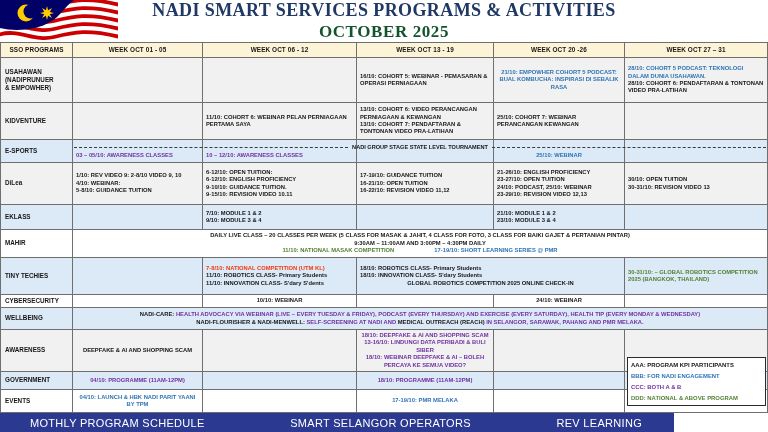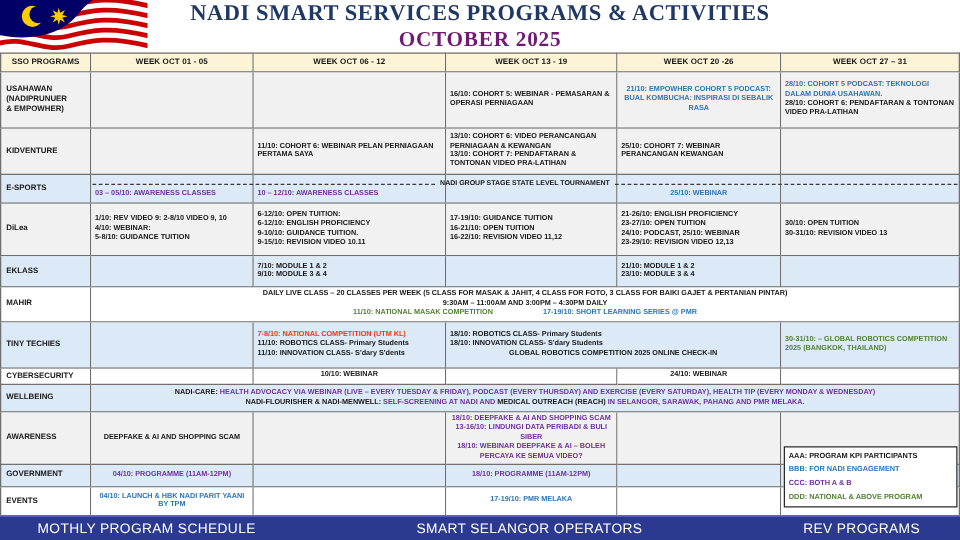--- a/index.html
+++ b/index.html
@@ -47,21 +47,21 @@
   .has-banner .cell:not(.label-cell){justify-content:flex-end;padding-bottom:3px;}
   
   #legend{
     position:absolute;left:627px;top:357px;width:139px;height:49px;background:#ffffff;
     border:1px solid #2b2b2b;box-sizing:border-box;padding:2px 3px;z-index:5;
     display:flex;flex-direction:column;justify-content:space-around;
   }
   #legend .legend-line{font-size:5.9px;font-weight:700;white-space:nowrap;}
   
   #footer{
-    position:absolute;left:0;bottom:0;width:768px;height:19px;display:flex;align-items:center;
+    position:absolute;left:0;bottom:0;width:674px;height:19px;display:flex;align-items:center;
     color:#ffffff;font-size:11px;letter-spacing:.3px;font-weight:400;
   }
   #footer .f-left{margin-left:30px;}
   #footer .f-center{flex:1;text-align:center;}
   #footer .f-right{margin-right:32px;}
 </style>
 </head>
 <body>
 
 <div id="page">
@@ -74,21 +74,21 @@
         <path d="M-2,19 C18,12 34,26 54,21 S88,13 120,21"></path>
         <path d="M-2,27 C18,20 34,34 54,29 S88,21 120,29"></path>
         <path d="M-2,35 C18,28 34,42 54,37 S88,29 120,37"></path>
       </g>
       <path d="M0,0 L74,0 C63,8 61,16 50,22 C38,30 15,32 0,28 Z" fill="#010066"></path>
       <circle cx="26" cy="13" r="8.5" fill="#FFCC00"></circle>
       <circle cx="30.5" cy="11.5" r="7" fill="#010066"></circle>
       <polygon fill="#FFCC00" points="54,13 49.8,11.9 52,8.1 48.1,10.2 47,6 45.9,10.2 42.1,8.1 44.2,11.9 40,13 44.2,14.2 42.1,17.9 45.9,15.8 47,20 48.1,15.8 52,17.9 49.8,14.2"></polygon>
     </svg>
     <div class="title1" style="color: rgb(31, 56, 100);">NADI SMART SERVICES PROGRAMS &amp; ACTIVITIES</div>
-    <div class="title2" style="color: #701a75;">OCTOBER 2025</div>
+    <div class="title2" style="color: #14532d;">OCTOBER 2025</div>
   </div>
 
   <div id="table">
       <div class="trow hrow" style="grid-template-columns: 73px 130px 154px 137px 131px 143px; height: 16px;">
         <div class="cell">SSO PROGRAMS</div>
         <div class="cell">WEEK OCT 01 - 05</div>
         <div class="cell">WEEK OCT 06 - 12</div>
         <div class="cell">WEEK OCT 13 - 19</div>
         <div class="cell">WEEK OCT 20 -26</div>
         <div class="cell">WEEK OCT 27 – 31</div>
@@ -298,16 +298,16 @@
   <div id="legend">
       <div class="legend-line" style="color: rgb(22, 22, 22);">AAA: PROGRAM KPI PARTICIPANTS</div>
       <div class="legend-line" style="color: rgb(46, 116, 181);">BBB:  FOR NADI ENGAGEMENT</div>
       <div class="legend-line" style="color: rgb(112, 48, 160);">CCC:  BOTH  A &amp; B</div>
       <div class="legend-line" style="color: rgb(83, 129, 53);">DDD: NATIONAL &amp; ABOVE PROGRAM</div>
     </div>
 
   <div id="footer" style="background: rgb(43, 57, 144);">
     <span class="f-left">MOTHLY PROGRAM SCHEDULE</span>
     <span class="f-center">SMART SELANGOR OPERATORS</span>
-    <span class="f-right">REV PROGRAMS</span>
+    <span class="f-right">REV LEARNING</span>
   </div>
 
 </div>
 
 </body></html>

